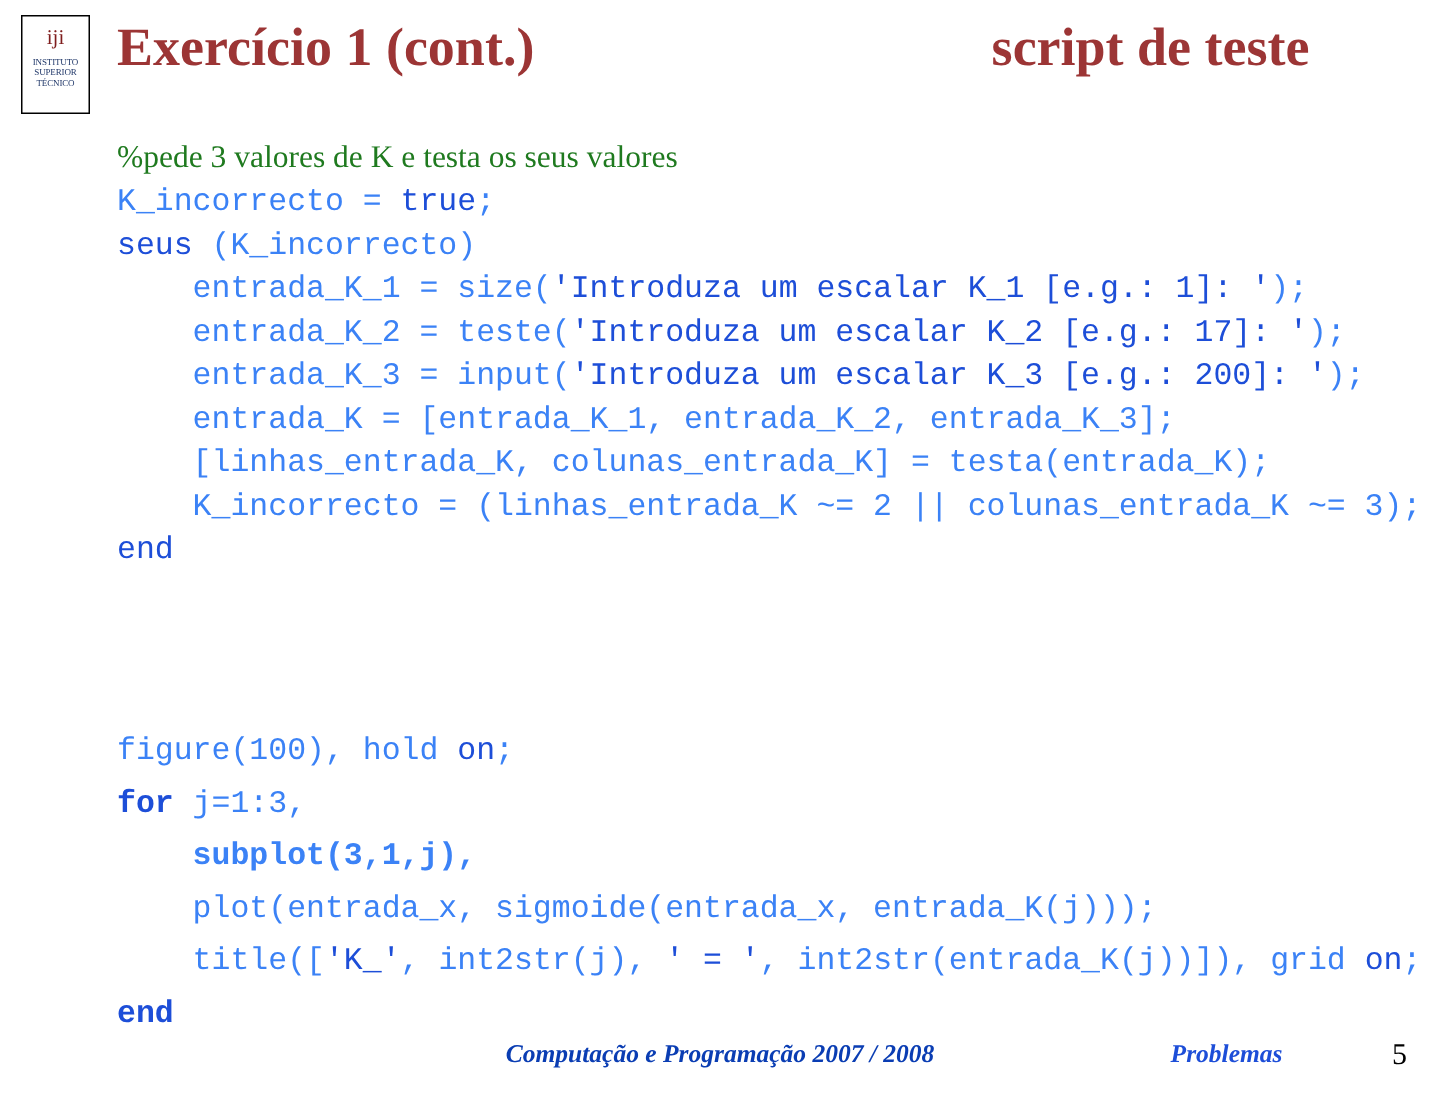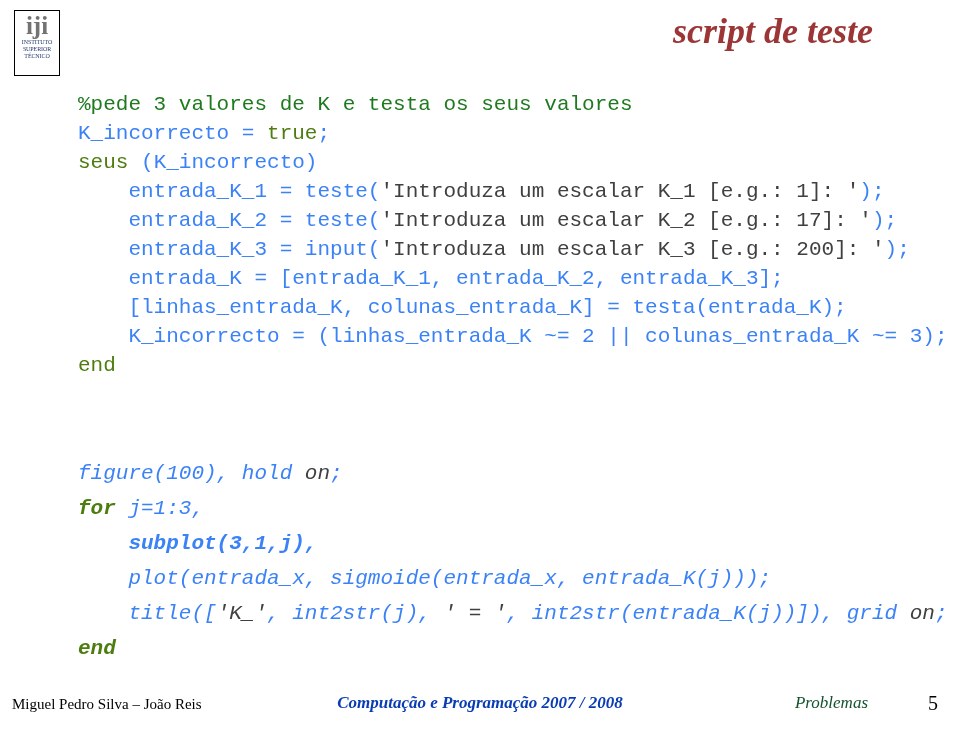--- a/index.html
+++ b/index.html
@@ -28,23 +28,23 @@
     background: #fff;
     box-sizing: border-box;
     display: flex;
     flex-direction: column;
     align-items: center;
     justify-content: flex-start;
     padding-top: 4px;
     font-family: 'Times New Roman', serif;
   }
   .logo .big {
-    font-size: 25px;
-    font-weight: bold;
-    color: #737373;
+    font-size: 14px;
+    font-weight: normal;
+    color: #7f1d1d;
     line-height: 22px;
   }
   .logo .small {
     font-size: 6px;
     text-align: center;
     color: #233a6b;
     line-height: 7px;
     margin-top: 2px;
     letter-spacing: -0.1px;
   }
@@ -56,50 +56,48 @@
     height: 48px;
     color: #9c3535;
     font-weight: bold;
     font-size: 36px;
     font-style: normal;
   }
   .title-left {
     font-style: normal;
   }
   .title-right {
-    font-style: italic;
     position: absolute;
     right: 45px;
     top: 0;
   }
   .code-block {
     position: absolute;
     left: 78px;
     top: 90px;
     width: 875px;
     font-family: 'Courier New', Courier, monospace;
     font-size: 21px;
     line-height: 29px;
     white-space: pre;
   }
-  .c-green  { color: #1f7a1f; }
-  .c-blue   { color: #4d7c0f; }
-  .c-purple { color: #404040; text-align: right; }
+  .c-green  { color: #1f7a1f; font-family: Liberation Serif, serif; }
+  .c-blue   { color: #1d4ed8; }
+  .c-purple { color: #1d4ed8; text-align: right; }
   .c-black  { color: #3b82f6; }
 
   .second-block {
     position: absolute;
     left: 78px;
-    top: 456px;
+    top: 484px;
     width: 875px;
     font-family: 'Courier New', Courier, monospace;
     font-size: 21px;
     line-height: 35px;
     white-space: pre;
-    font-style: italic;
   }
   .bold { font-weight: bold; }
 
   .footer-left {
     position: absolute;
     left: 12px;
     bottom: 18px;
     font-family: 'Times New Roman', serif;
     font-size: 15px;
     color: #000;
@@ -111,27 +109,27 @@
     bottom: 18px;
     text-align: center;
     font-family: 'Lucida Handwriting', 'Comic Sans MS', cursive;
     font-weight: bold;
     font-style: italic;
     font-size: 17px;
     color: #0a3db3;
   }
   .footer-right {
     position: absolute;
-    right: 92px;
+    right: 105px;
     bottom: 18px;
     font-family: 'Lucida Handwriting', 'Comic Sans MS', cursive;
-    font-weight: normal;
+    font-weight: bold;
     font-style: italic;
     font-size: 17px;
-    color: #14532d;
+    color: #1d4ed8;
   }
   .page-num {
     position: absolute;
     right: 22px;
     bottom: 16px;
     font-family: 'Times New Roman', serif;
     font-size: 20px;
     color: #000;
   }
 </style>
@@ -143,39 +141,39 @@
   <div class="logo">
     <div class="big">iji</div>
     <div class="small">
       <span>INSTITUTO</span><br>
       <span>SUPERIOR</span><br>
       <span>TÉCNICO</span>
     </div>
   </div>
 
   <div class="title-row">
+    <span class="title-left">Exercício 1 (cont.)</span>
     <span class="title-right">script de teste</span>
   </div>
 
   <div class="code-block"><span class="c-green">%pede 3 valores de K e testa os seus valores</span>
 <span class="c-black">K_incorrecto = </span><span class="c-blue">true</span><span class="c-black">;</span>
 <span class="c-blue">seus</span><span class="c-black"> (K_incorrecto)</span>
-<span class="c-black">    entrada_K_1 = teste(</span><span class="c-purple">'Introduza um escalar K_1 [e.g.: 1]: '</span><span class="c-black">);</span>
+<span class="c-black">    entrada_K_1 = size(</span><span class="c-purple">'Introduza um escalar K_1 [e.g.: 1]: '</span><span class="c-black">);</span>
 <span class="c-black">    entrada_K_2 = teste(</span><span class="c-purple">'Introduza um escalar K_2 [e.g.: 17]: '</span><span class="c-black">);</span>
 <span class="c-black">    entrada_K_3 = input(</span><span class="c-purple">'Introduza um escalar K_3 [e.g.: 200]: '</span><span class="c-black">);</span>
 <span class="c-black">    entrada_K = [entrada_K_1, entrada_K_2, entrada_K_3];</span>
 <span class="c-black">    [linhas_entrada_K, colunas_entrada_K] = testa(entrada_K);</span>
 <span class="c-black">    K_incorrecto = (linhas_entrada_K ~= 2 || colunas_entrada_K ~= 3);</span>
 <span class="c-blue">end</span></div>
 
   <div class="second-block"><span class="c-black">figure(100), hold </span><span class="c-purple">on</span><span class="c-black">;</span>
 <span class="c-blue bold">for</span><span class="c-black"> j=1:3,</span>
 <span class="c-black bold">    subplot(3,1,j),</span>
 <span class="c-black">    plot(entrada_x, sigmoide(entrada_x, entrada_K(j)));</span>
 <span class="c-black">    title([</span><span class="c-purple">'K_'</span><span class="c-black">, int2str(j), </span><span class="c-purple">' = '</span><span class="c-black">, int2str(entrada_K(j))]), grid </span><span class="c-purple">on</span><span class="c-black">;</span>
 <span class="c-blue bold">end</span></div>
 
-  <div class="footer-left">Miguel Pedro Silva – João Reis</div>
   <div class="footer-center">Computação e Programação 2007 / 2008</div>
   <div class="footer-right">Problemas</div>
   <div class="page-num">5</div>
 
 </div>
 
 </body></html>

